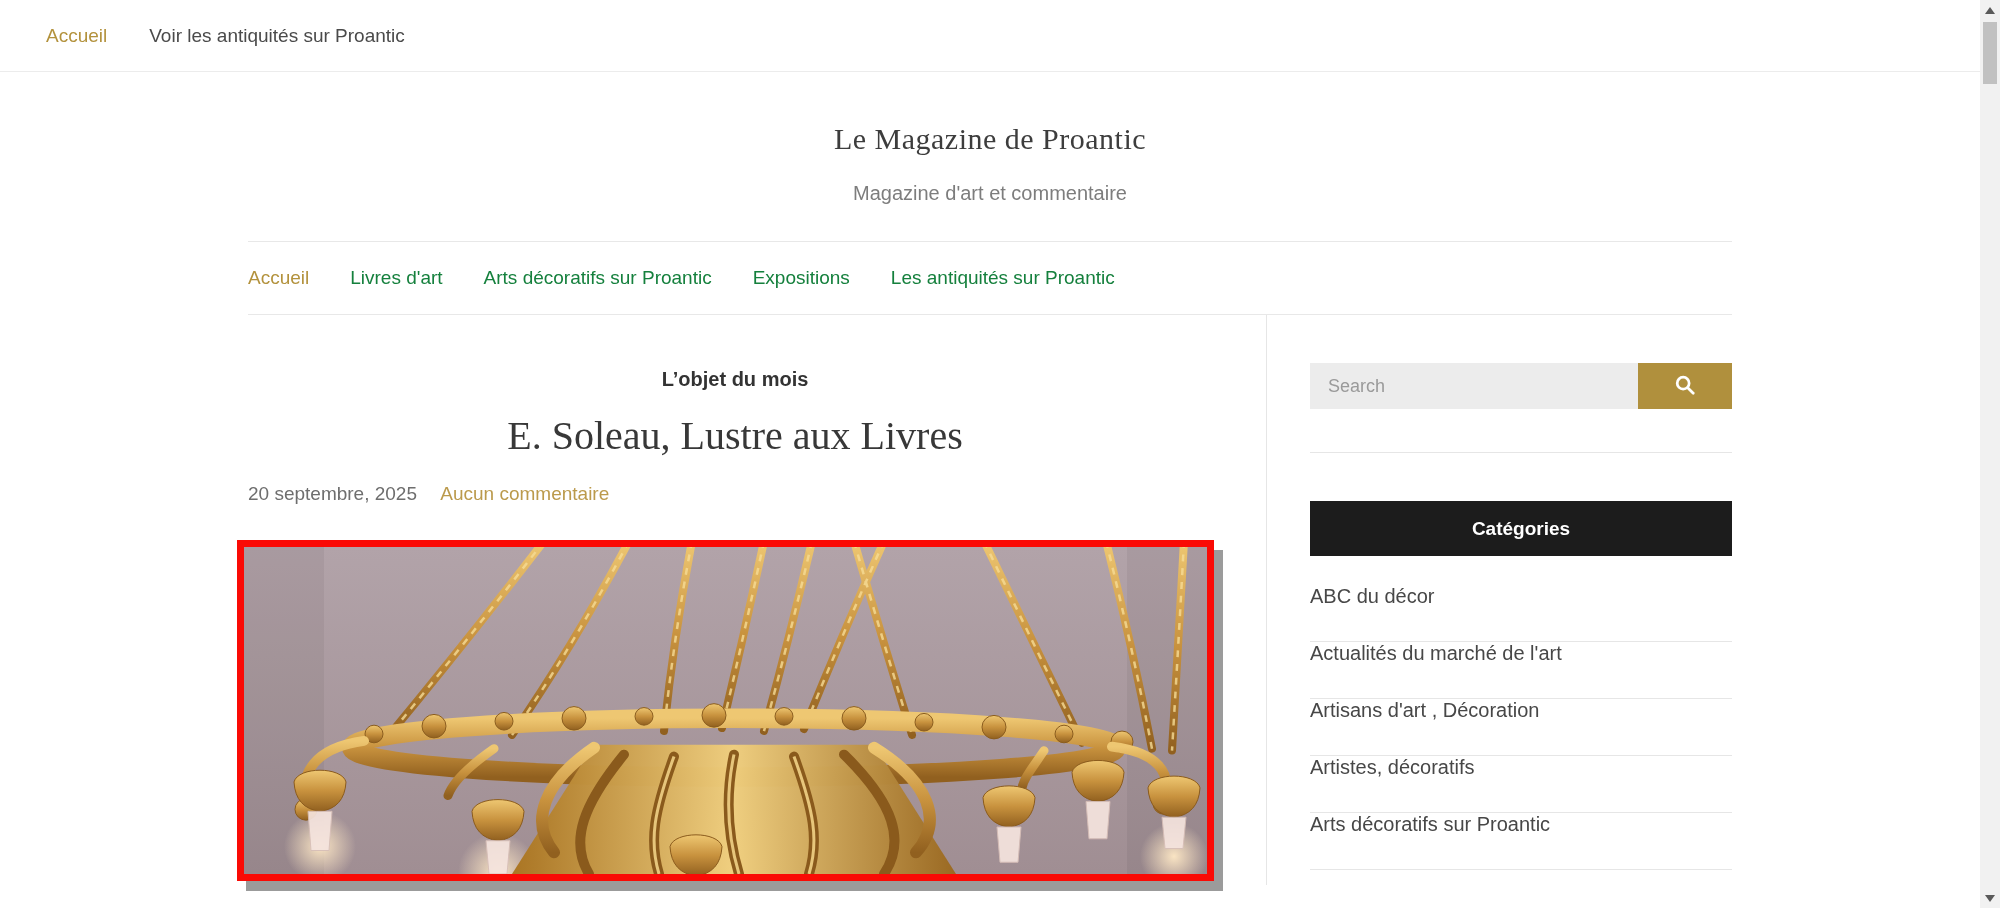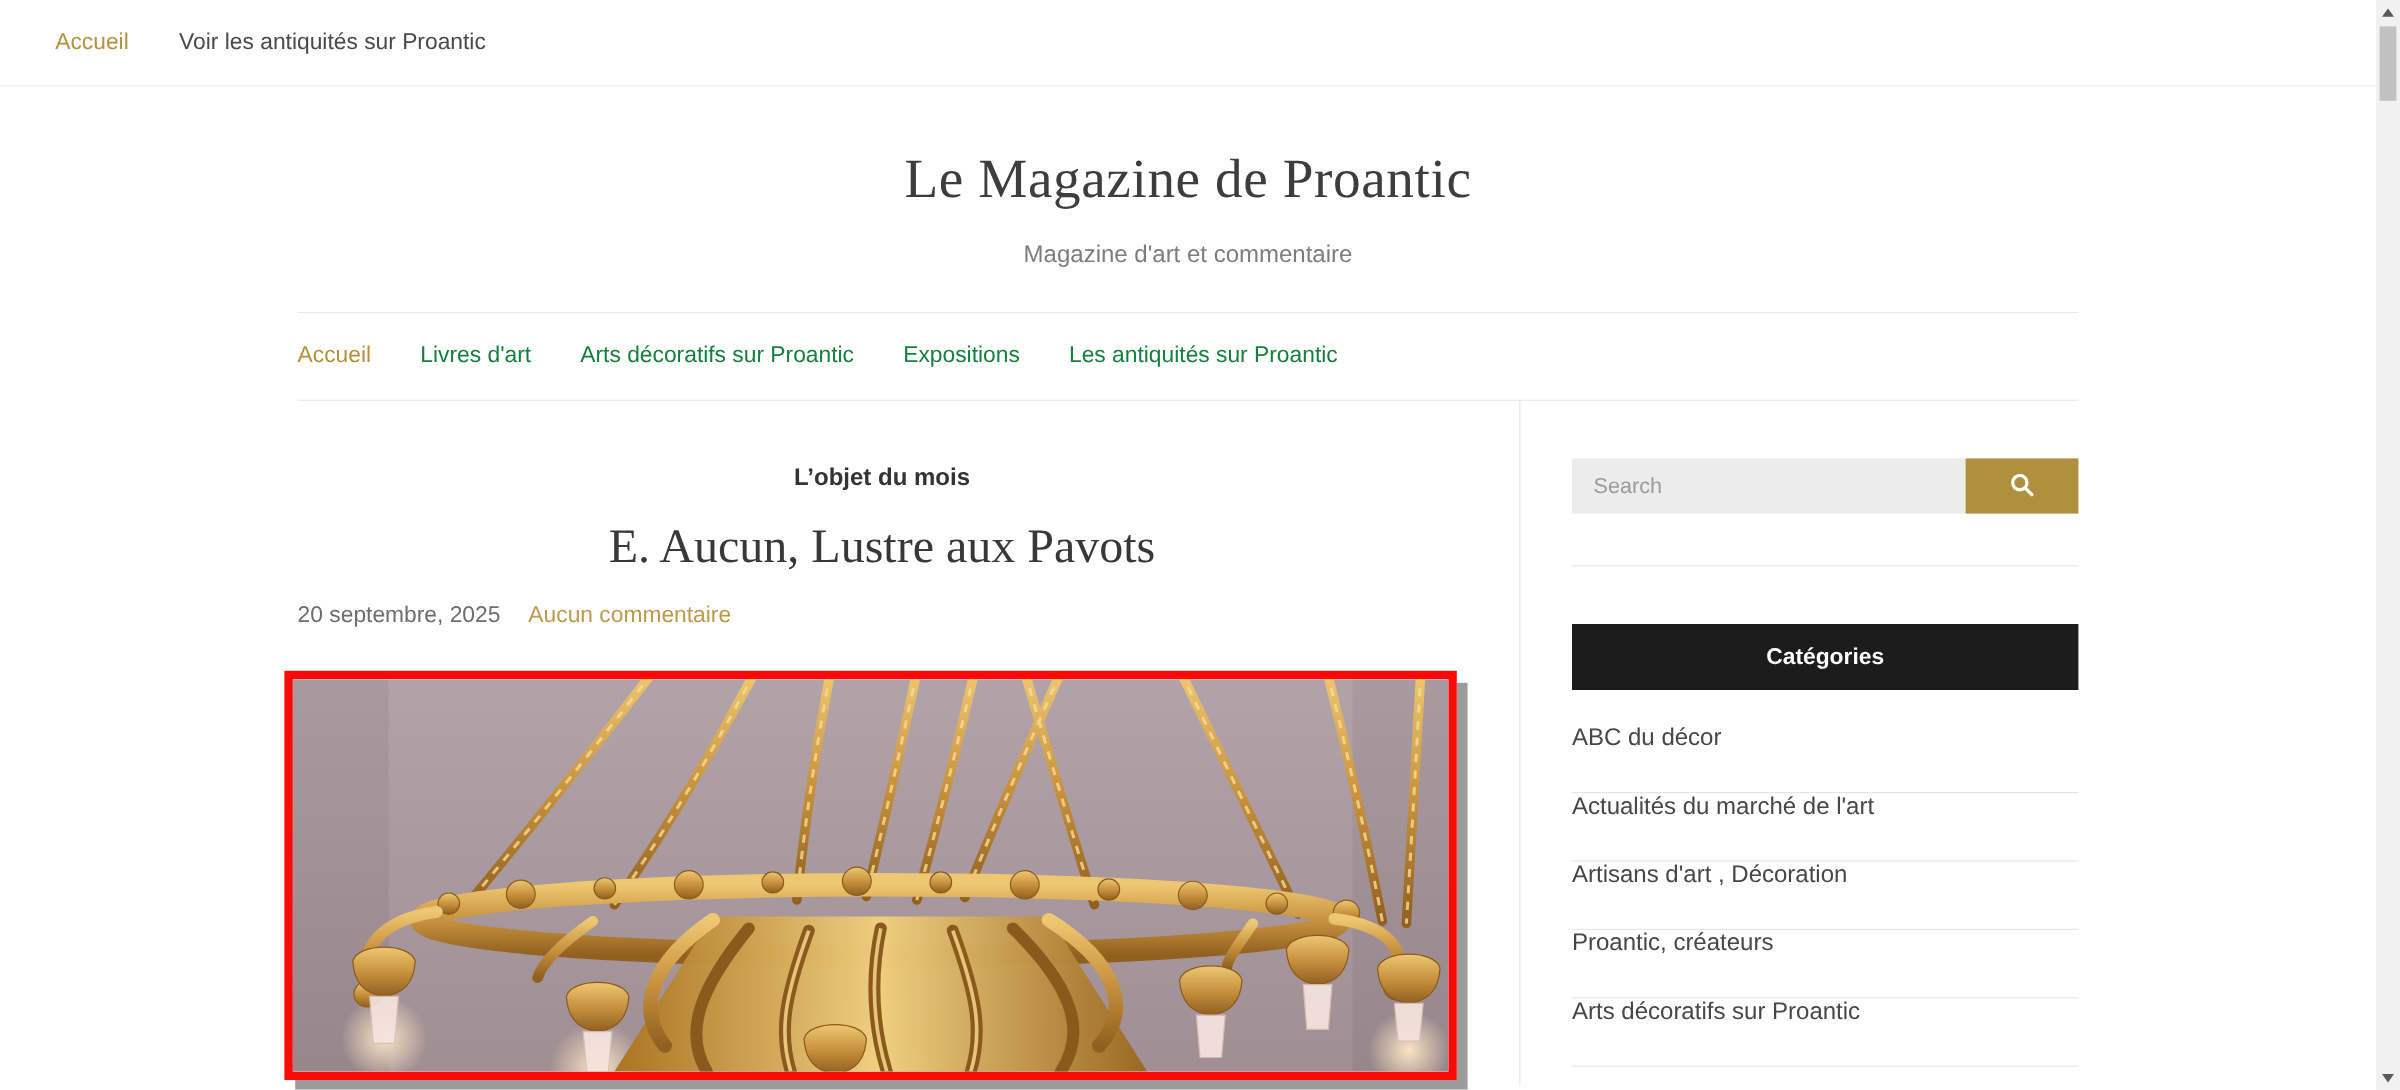--- a/index.html
+++ b/index.html
@@ -10,21 +10,21 @@
 
   
   .topbar { height:72px; display:flex; align-items:center; padding-left:46px;
             background:#ffffff; border-bottom:1px solid #ececec; }
   .topbar a { text-decoration:none; font-size:19px; margin-right:42px; cursor:pointer; }
   .topbar a.gold { color:#b3923d; }
   .topbar a.dark { color:#4a4a4a; }
 
   
   .site-header { text-align:center; padding-top:50px; }
-  .site-title { font-family:"Liberation Serif", serif; font-weight:500; font-size:46px;
+  .site-title { font-family:"Liberation Serif", serif; font-weight:500; font-size:30px;
                 color:#3d3d3d; letter-spacing:0.5px; cursor:pointer; }
   .site-tagline { margin-top:26px; font-size:20px; color:#7d7d7d; }
 
   
   .container { width:1484px; margin:0 auto; }
   .main-nav { margin-top:36px; border-top:1px solid #e8e8e8; border-bottom:1px solid #e8e8e8;
               padding:25px 0; display:flex; align-items:center; }
   .main-nav a { font-size:19px; color:#15803d; text-decoration:none; margin-right:41px; cursor:pointer; }
   .main-nav a.active { color:#b3923d; }
 
@@ -95,21 +95,21 @@
       <a>Livres d'art</a>
       <a>Arts décoratifs sur Proantic</a>
       <a>Expositions</a>
       <a>Les antiquités sur Proantic</a>
     </nav>
 
     <div class="page-body">
 
       <main class="main-col">
         <a class="post-category">L’objet du mois</a>
-        <h1 class="post-title">E. Aucun, Lustre aux Pavots</h1>
+        <h1 class="post-title">E. Soleau, Lustre aux Livres</h1>
         <div class="post-meta">
           <span class="date">20 septembre, 2025</span>
           <a class="comments">Aucun commentaire</a>
         </div>
 
         <figure class="post-figure">
           <svg viewBox="0 0 963 334" preserveAspectRatio="none">
             <defs>
               <linearGradient id="bgG" x1="0" y1="0" x2="0" y2="1">
                 <stop offset="0" stop-color="#b2a3a9"></stop>
@@ -258,21 +258,21 @@
           <li>
               <a>ABC du décor</a>
             </li>
           <li>
               <a>Actualités du marché de l'art</a>
             </li>
           <li>
               <a>Artisans d'art , Décoration</a>
             </li>
           <li>
-              <a>Proantic, créateurs</a>
+              <a>Artistes, décoratifs</a>
             </li>
           <li>
               <a>Arts décoratifs sur Proantic</a>
             </li>
         </ul>
       </aside>
     </div>
   </div>
 </div>
 

